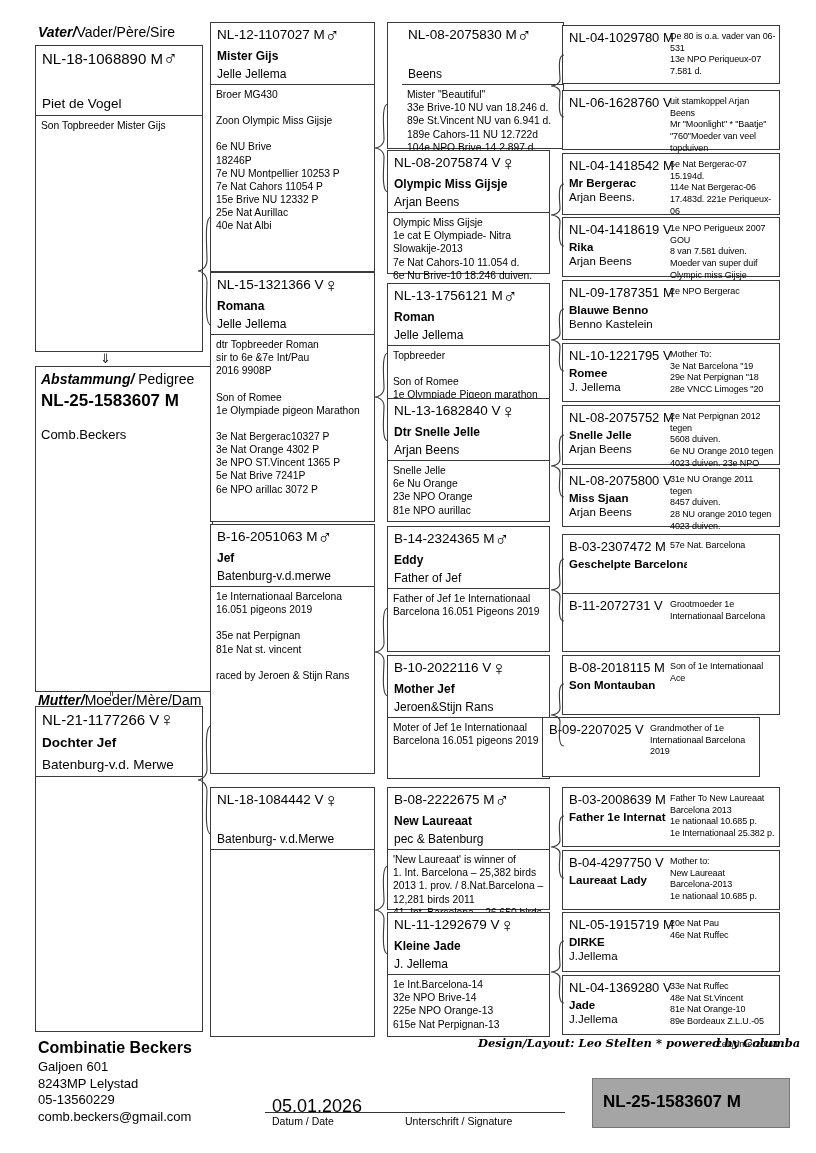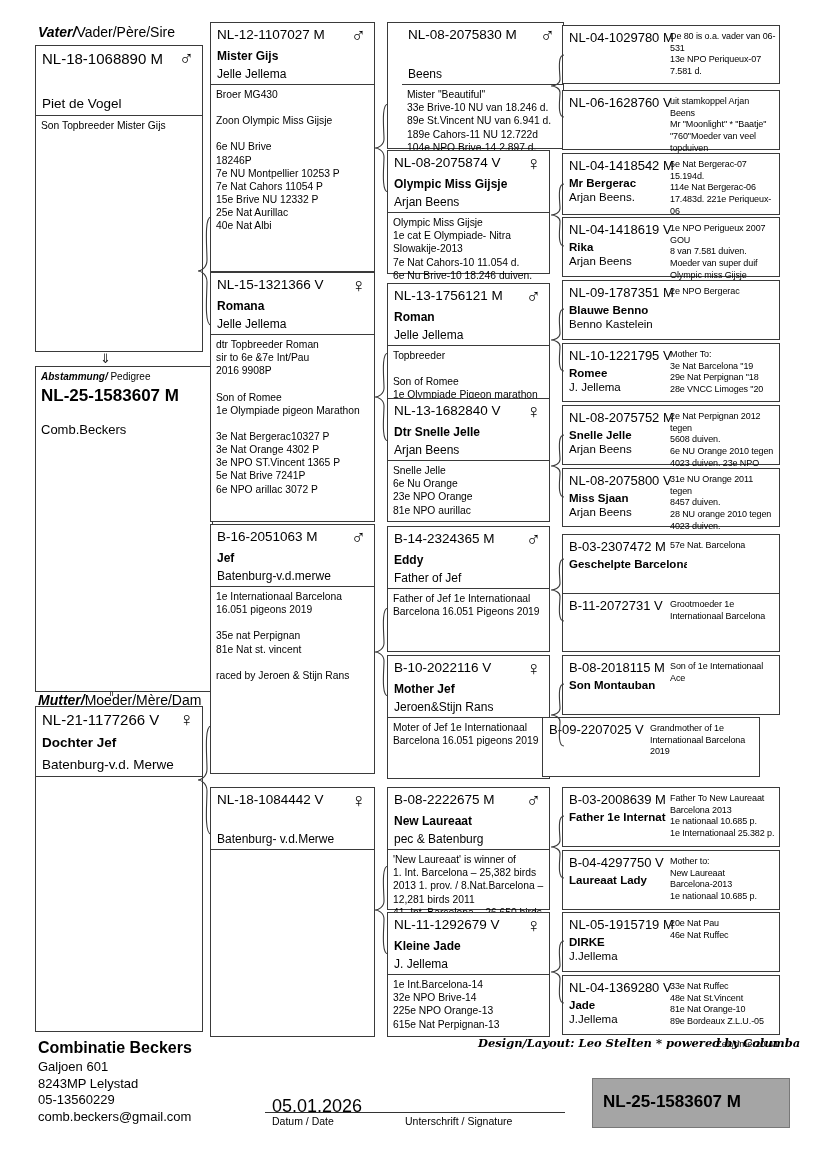--- a/index.html
+++ b/index.html
@@ -6,39 +6,39 @@
   body{width:816px;height:1153px;position:relative;background:#fff;
        font-family:"Liberation Sans",sans-serif;color:#000;overflow:hidden}
   .bi{font-weight:bold;font-style:italic}
   .sec-title{position:absolute;font-size:14px;white-space:nowrap}
   .arrow{position:absolute;font-size:13px;color:#222}
   .box{position:absolute;border:1px solid #3a3a3a;background:#fff}
   .hdr{border-bottom:1px solid #3a3a3a;display:flex;flex-direction:column;
        justify-content:space-between;padding:4px 6px 3px}
   .big > .hdr{height:62px}
   .std > .hdr{height:54px}
-  .ringrow{display:flex;justify-content:space-between;align-items:flex-start}
+  .ringrow{display:flex;justify-content:flex-start;align-items:flex-start}
   .ring{font-size:13.5px;white-space:nowrap}
   .big .ring{font-size:15px}
   .sex{font-size:20px;line-height:.85;margin-right:2px}
   .bname{font-size:12px;font-weight:bold;min-height:14px;white-space:nowrap;overflow:hidden}
   .fanc{font-size:12px;min-height:14px;white-space:nowrap;overflow:hidden}
   .big .bname,.big .fanc{font-size:13.5px;min-height:16px}
   .notes{padding:3px 5px;font-size:10.3px;line-height:1.28}
   .note-line{min-height:13px}
   .small .s-left{position:absolute;left:6px;top:4px;width:130px}
   .small .ring{font-size:13px}
   .small .bname{margin-top:4px;font-size:11.5px;max-width:118px}
   .small .fanc{font-size:11.5px;min-height:13px}
   .s-notes{position:absolute;left:107px;top:5px;right:3px;font-size:9px;
            line-height:1.3;letter-spacing:-0.1px}
   .s-notes .note-line{min-height:11px}
   .brace{position:absolute}
   #subject-box{padding:4px 5px}
-  #subject-label{font-size:10px}
+  #subject-label{font-size:14px}
   #subject-ring{font-size:17px;font-weight:bold;margin-top:4px}
   #subject-owner{font-size:13px;margin-top:16px}
   #design-credit{position:absolute;left:478px;top:1036px;font-family:"DejaVu Serif",serif;
                  font-style:italic;font-weight:bold;font-size:11.5px}
   #time-stamp{position:absolute;left:716px;top:1038px;font-size:9.5px}
   #company-name{position:absolute;left:38px;top:1039px;font-size:16px;font-weight:bold}
   #address{position:absolute;left:38px;top:1059px;font-size:13px;line-height:16.5px}
   #date-value{position:absolute;left:272px;top:1096px;font-size:18px}
   #sig-line{position:absolute;left:265px;top:1112px;width:300px;border-top:1px solid #333}
   #date-label{position:absolute;left:272px;top:1115px;font-size:10.5px}

